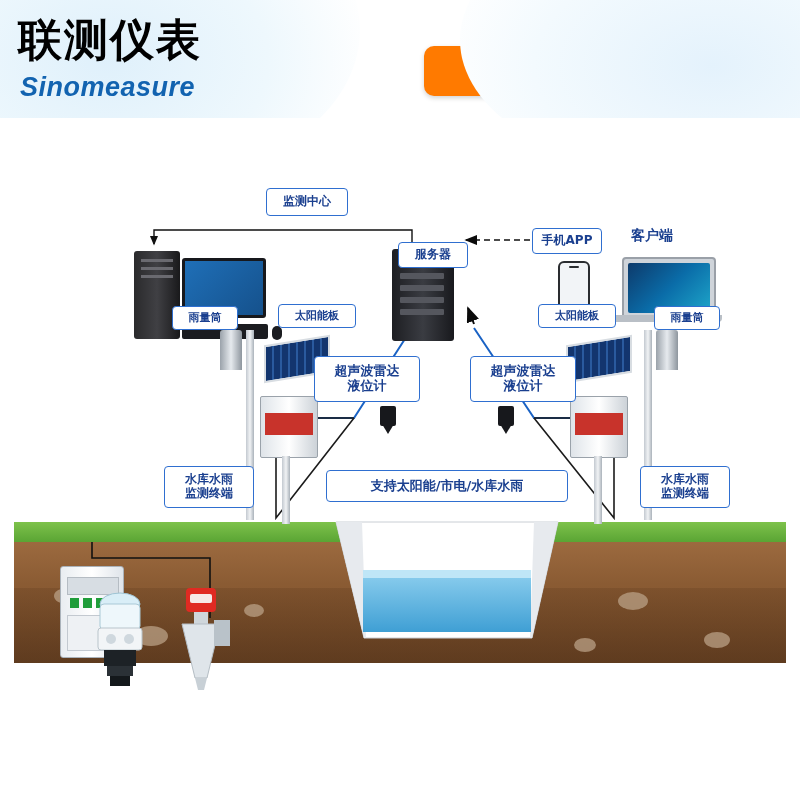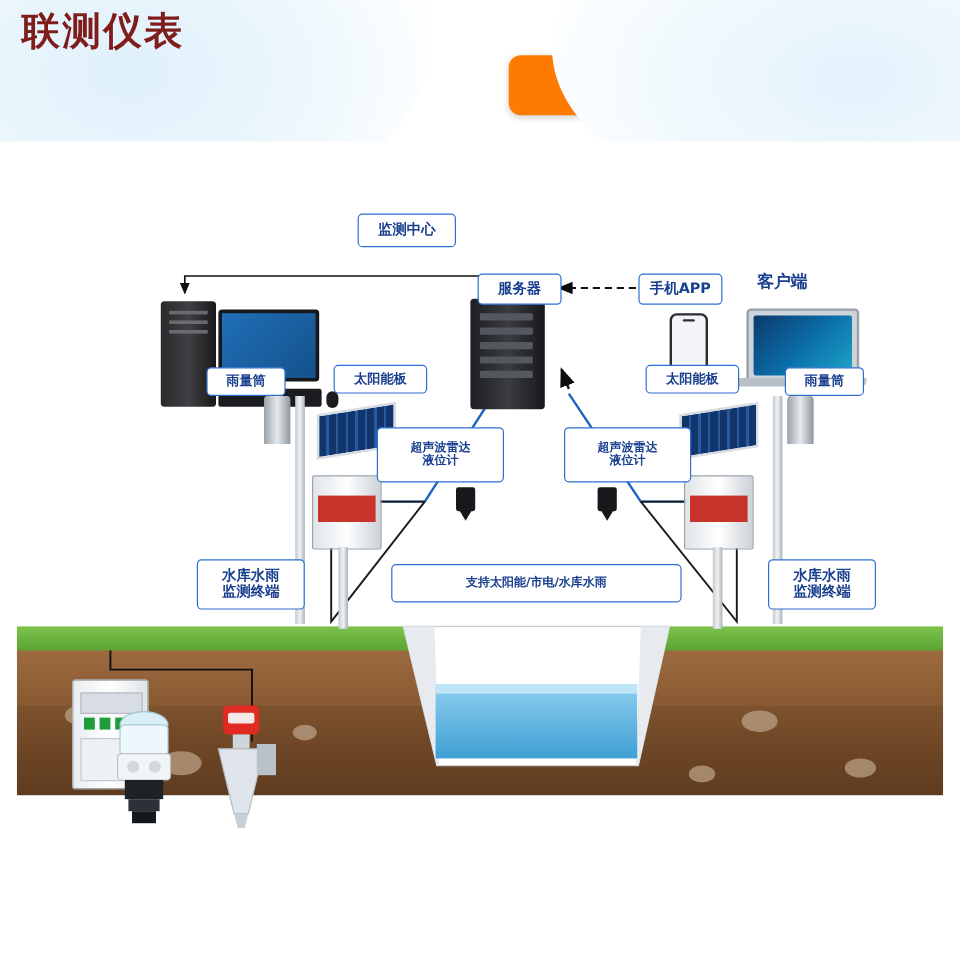--- a/index.html
+++ b/index.html
@@ -17,22 +17,22 @@
     content:"";position:absolute;left:-60px;top:-120px;width:420px;height:300px;
     background:radial-gradient(ellipse at 40% 60%, #dff0fb 0%, #eef8fd 45%, #ffffff 75%);
     border-radius:50%;
   }
   .topband:after{
     content:"";position:absolute;right:-80px;top:-90px;width:420px;height:260px;
     background:radial-gradient(ellipse at 60% 60%, #e4f2fc 0%, #f3fafe 50%, #ffffff 80%);
     border-radius:50%;
   }
   .brand-cn{
-    position:absolute;left:18px;top:2px;font-size:32px;line-height:48px;font-weight:bold;
-    color:#7f1d1d;letter-spacing:2px;
+    position:absolute;left:18px;top:16px;font-size:44px;line-height:48px;font-weight:bold;
+    color:#000000;letter-spacing:2px;
     font-family:"DejaVu Sans","Liberation Sans",sans-serif;
   }
   .brand-en{
     position:absolute;left:20px;top:72px;font-size:27px;line-height:30px;font-weight:bold;
     color:#1263b0;font-style:italic;letter-spacing:.5px;
   }
   .title-badge{
     position:absolute;left:424px;top:46px;width:348px;height:50px;
     background:#ff7a00;border-radius:10px;
     box-shadow:0 2px 5px rgba(0,0,0,.18);
@@ -58,21 +58,21 @@
   
   .lbl{
     position:absolute;background:#ffffff;border:1px solid #2f6fd0;border-radius:4px;
     color:#1a3f8f;font-weight:bold;text-align:center;
     font-family:"DejaVu Sans","Liberation Sans",sans-serif;
     display:flex;align-items:center;justify-content:center;flex-direction:column;
     line-height:1.15;
   }
   .lbl.sm{font-size:11px;}
   .lbl.md{font-size:12px;}
-  .lbl.lg{font-size:10px;justify-content:center;}
+  .lbl.lg{font-size:13px;justify-content:center;}
 
   .cloud{
     position:absolute;left:352px;top:270px;width:182px;height:52px;
     background:#3f8fd8;border-radius:26px;
     display:flex;align-items:center;justify-content:center;
     color:#fff;font-size:17px;font-weight:bold;letter-spacing:1px;
     box-shadow:0 2px 4px rgba(0,0,0,.15);
     font-family:"DejaVu Sans","Liberation Sans",sans-serif;
   }
   .cloud:before{content:"";position:absolute;left:22px;top:-17px;width:62px;height:40px;background:#3f8fd8;border-radius:50%;}
@@ -118,20 +118,21 @@
   .probe-u{position:absolute;left:92px;top:590px;width:56px;height:100px;}
   .probe-r{position:absolute;left:170px;top:586px;width:62px;height:110px;}
 </style>
 </head>
 <body>
 
 <div id="root">
 
   <div class="topband">
     <div class="brand-cn">联测仪表</div>
+    <div class="brand-en">Sinomeasure</div>
     <div class="title-badge">
       <span>河道水库解决方案</span>
     </div>
   </div>
 
   <div class="frame">
 
     <div class="grass"></div>
     <div class="soil"></div>
     <div class="soil-dark"></div>
@@ -183,32 +184,32 @@
         <i></i>
         <i style="top:16px"></i>
         <i style="top:24px"></i>
       </div>
     <div class="monitor">
         <div class="scr"></div>
       </div>
     <div class="monitor-stand"></div>
     <div class="keyboard"></div>
     <div class="mouse"></div>
-    <div class="lbl md" style="left:252px;top:60px;width:80px;height:26px;margin-left:32px;">
+    <div class="lbl md" style="left:252px;top:70px;width:80px;height:26px;">
       <span>监测中心</span>
     </div>
 
     <div class="server">
       <i style="top:12px"></i>
         <i style="top:24px"></i>
         <i style="top:36px"></i>
         <i style="top:48px"></i>
         <i style="top:60px"></i>
     </div>
-    <div class="lbl md" style="left:384px;top:110px;width:68px;height:24px;">
+    <div class="lbl md" style="left:384px;top:124px;width:68px;height:24px;">
       <span>服务器</span>
     </div>
 
     <div class="phone"></div>
     <div class="lbl md" style="left:518px;top:110px;width:68px;height:24px;">
       <span>手机APP</span>
     </div>
 
     <div class="laptop">
         <div class="scr"></div>

